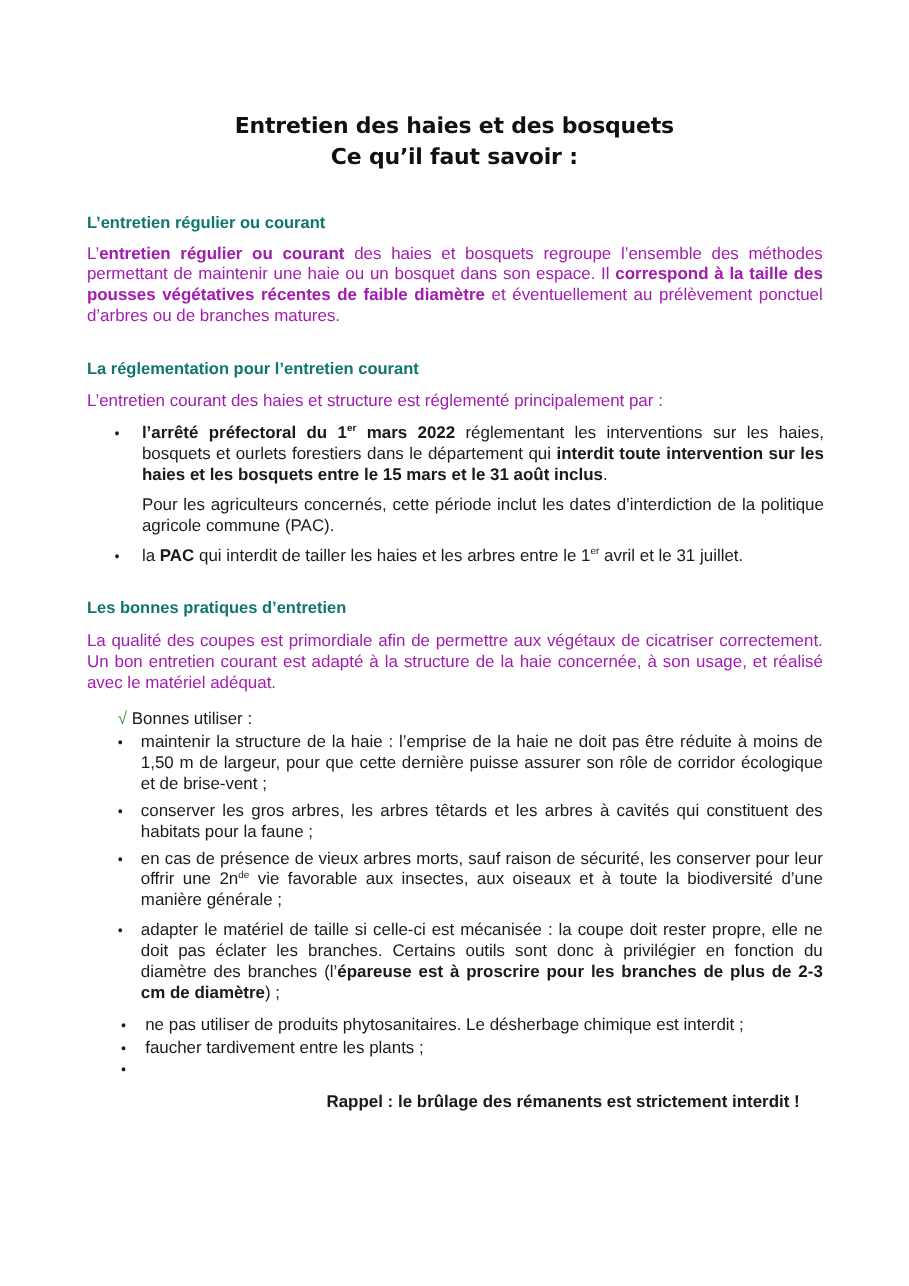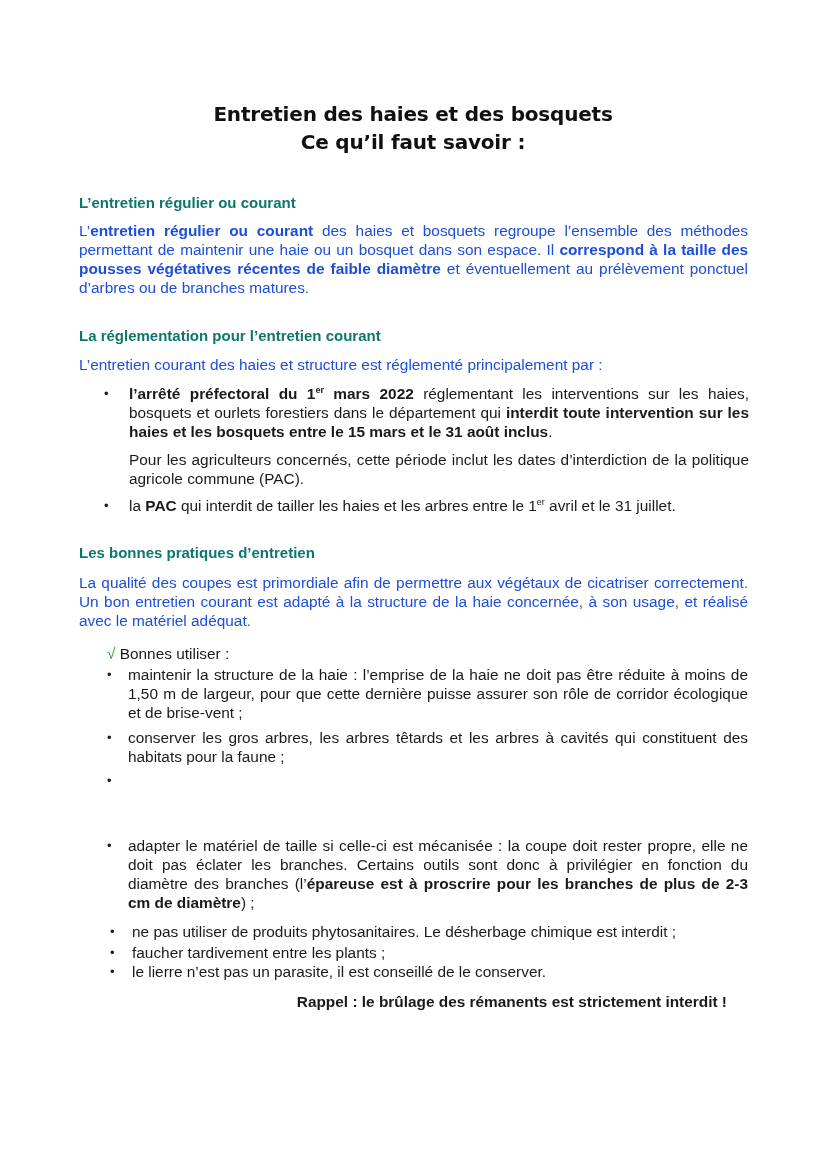--- a/index.html
+++ b/index.html
@@ -1,20 +1,20 @@
 <!DOCTYPE html>
 <html><head>
   <meta charset="utf-8">
   <style>
     html, body { margin: 0; padding: 0; background: #ffffff; }
     body { width: 826px; height: 1169px; overflow: hidden; position: relative; font-family: "Liberation Sans", sans-serif; color: #1a1a1a; }
     .page { position: absolute; left: 0; top: 0; width: 826px; height: 899px; }
     .title { position: absolute; left: 0; width: 826px; text-align: center; font-family: "DejaVu Sans", sans-serif; font-weight: bold; font-size: 20px; color: #111; letter-spacing: -0.2px; }
     .h2 { position: absolute; left: 79px; font-family: "Liberation Sans", sans-serif; font-weight: bold; font-size: 15px; color: #0f766e; }
-    .para { position: absolute; left: 79px; width: 669px; font-size: 15.4px; line-height: 19px; text-align: justify; color: #1d4ed8; }
+    .para { position: absolute; left: 79px; width: 669px; font-size: 15.4px; line-height: 19px; text-align: justify; color: #a21caf; }
     .bullet-item { position: absolute; width: 620px; font-size: 15.4px; line-height: 19px; text-align: justify; }
     .bullet-dot { position: absolute; font-size: 13px; line-height: 19px; }
     b { font-weight: bold; }
     sup { font-size: 9px; line-height: 0; vertical-align: 6px; }
     .check { color: #3b9a3b; }
     .last-line { text-align: left; }
   </style>
 </head>
 <body>
 
@@ -49,30 +49,32 @@
     <span class="check">√</span><span> Bonnes utiliser :</span>
   </div>
 
   <span class="bullet-dot" style="left:107px; top:665px;">•</span>
   <div class="bullet-item" style="left:128px; top:665px;">maintenir la structure de la haie : l’emprise de la haie ne doit pas être réduite à moins de 1,50 m de largeur, pour que cette dernière puisse assurer son rôle de corridor écologique et de brise-vent ;</div>
 
   <span class="bullet-dot" style="left:107px; top:728px;">•</span>
   <div class="bullet-item" style="left:128px; top:728px;">conserver les gros arbres, les arbres têtards et les arbres à cavités qui constituent des habitats pour la faune ;</div>
 
   <span class="bullet-dot" style="left:107px; top:771px;">•</span>
+  <div class="bullet-item" style="left:128px; top:771px;">
+    <span>en cas de présence de vieux arbres morts, sauf raison de sécurité, les conserver pour leur offrir une 2n</span><sup>de</sup><span> vie favorable aux insectes, aux oiseaux et à toute la biodiversité d’une manière générale ;</span>
+  </div>
 
   <span class="bullet-dot" style="left:107px; top:836px;">•</span>
   <div class="bullet-item" style="left:128px; top:836px;">
     <span>adapter le matériel de taille si celle-ci est mécanisée : la coupe doit rester propre, elle ne doit pas éclater les branches. Certains outils sont donc à privilégier en fonction du diamètre des branches (l’</span><b>épareuse est à proscrire pour les branches de plus de 2-3 cm de diamètre</b><span>) ;</span>
   </div>
 
   <span class="bullet-dot" style="left:110px; top:922px;">•</span>
   <div class="bullet-item last-line" style="left:132px; top:922px;">ne pas utiliser de produits phytosanitaires. Le désherbage chimique est interdit ;</div>
 
   <span class="bullet-dot" style="left:110px; top:943px;">•</span>
   <div class="bullet-item last-line" style="left:132px; top:943px;">faucher tardivement entre les plants ;</div>
 
   <span class="bullet-dot" style="left:110px; top:962px;">•</span>
-  <div class="bullet-item last-line" style="left:132px; top:962px;">le lierre n’est pas un parasite, il est conseillé de le conserver.</div>
 
   <div class="bullet-item last-line" style="left:107px; top:992px; font-weight:bold;text-align:right;">Rappel : le brûlage des rémanents est strictement interdit !</div>
 
 </div>
 
 </body></html>

